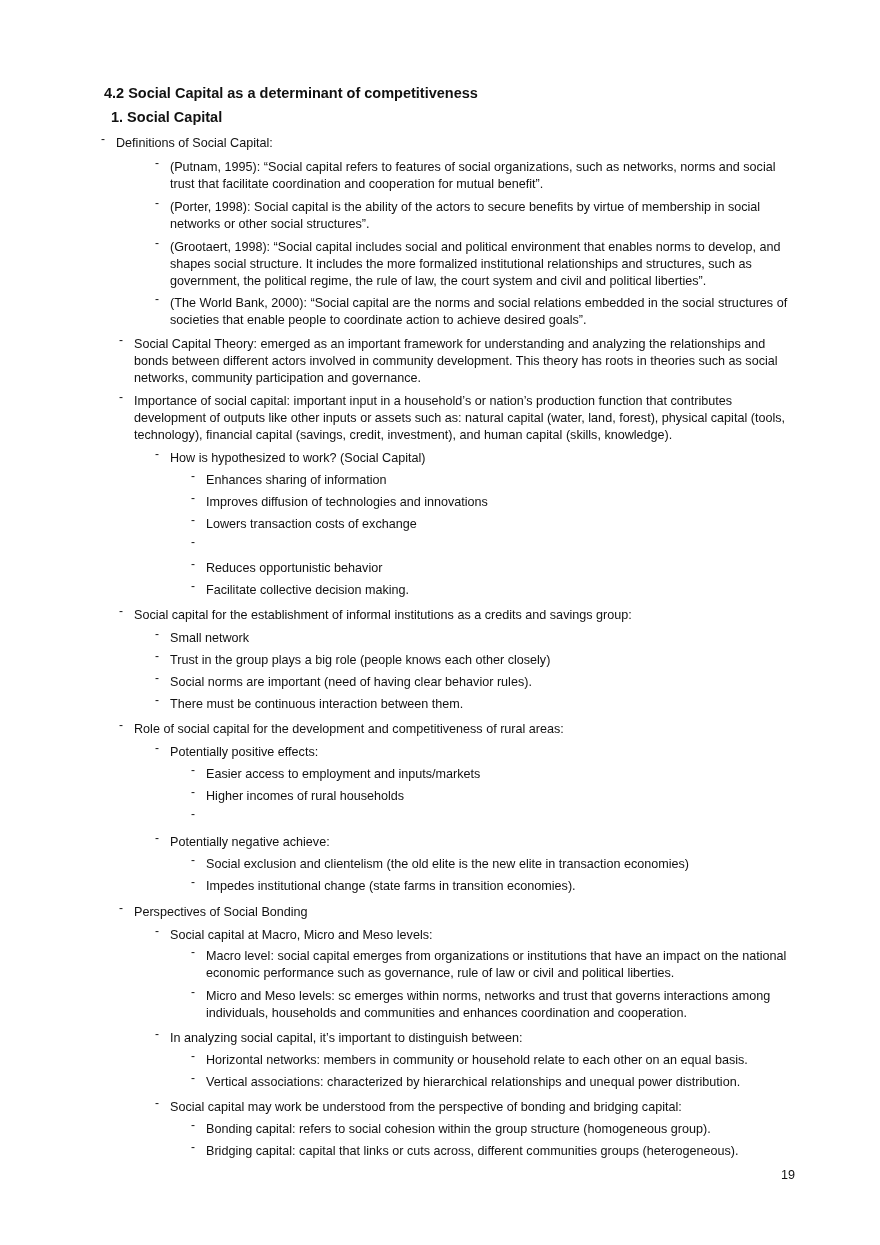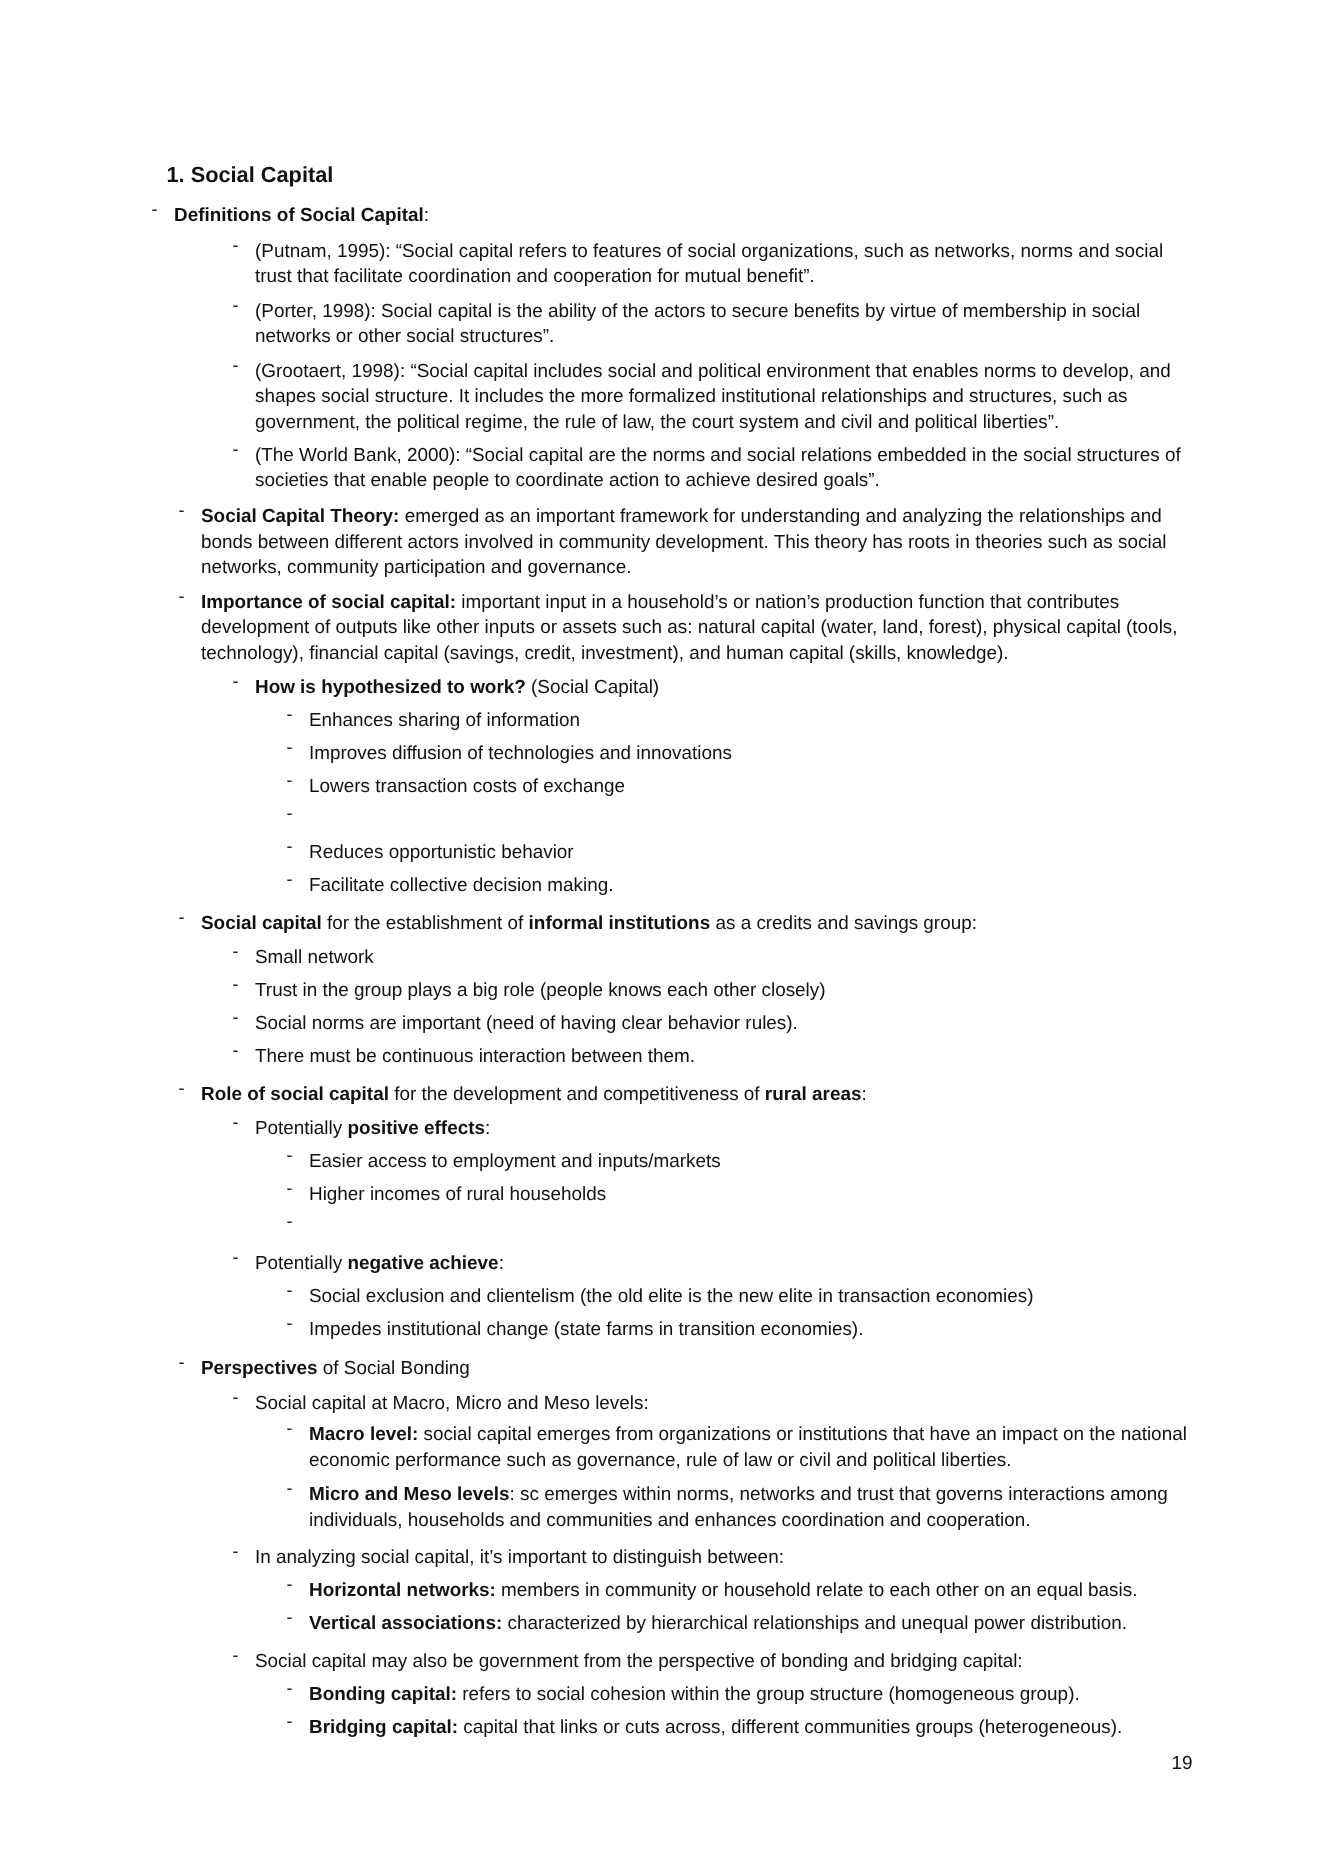--- a/index.html
+++ b/index.html
@@ -3,36 +3,37 @@
 <meta charset="utf-8">
 <style>
   html, body { margin: 0; padding: 0; background: #ffffff; }
   body { width: 880px; height: 1245px; position: relative; overflow: hidden;
          font-family: "Liberation Sans", sans-serif; color: #111; }
   .page { position: absolute; left: 0; top: 0; width: 880px; height: 1245px; }
   .h1 { position: absolute; left: 104px; top: 85px; font-size: 14.5px; font-weight: bold; }
   .h2 { position: absolute; left: 111px; top: 109px; font-size: 14.5px; font-weight: bold; }
   .item { position: absolute; font-size: 12.6px; line-height: 17px; }
   .item .dash { position: absolute; top: -4px; font-size: 12px; }
-  .item b { font-weight: bold; }
+  .item b { font-weight: normal; }
   .l0 { left: 116px; width: 680px; }
   .l0 .dash { left: -15px; }
   .l2 { left: 134px; width: 663px; }
   .l2 .dash { left: -15px; }
   .l3 { left: 170px; width: 627px; }
   .l3 .dash { left: -15px; }
   .l4 { left: 206px; width: 591px; }
   .l4 .dash { left: -15px; }
   .pagenum { position: absolute; left: 781px; top: 1168px; font-size: 12.6px; }
 </style>
 </head>
 <body>
 
 <div class="page">
 
+  <div class="h1">4.2 Social Capital as a determinant of competitiveness</div>
   <div class="h2">1.  Social Capital</div>
 
   <div class="item l0" style="top:135px;">
     <span class="dash">-</span>
     <b>Definitions of Social Capital</b><span>:</span>
   </div>
   <div class="item l3" style="top:159px;">
     <span class="dash">-</span>
     <span>(Putnam, 1995): “Social capital refers to features of social organizations, such as networks, norms and social trust that facilitate coordination and cooperation for mutual benefit”.</span>
   </div>
@@ -162,21 +163,21 @@
   <div class="item l4" style="top:1052px;">
     <span class="dash">-</span>
     <b>Horizontal networks:</b><span> members in community or household relate to each other on an equal basis.</span>
   </div>
   <div class="item l4" style="top:1074px;">
     <span class="dash">-</span>
     <b>Vertical associations:</b><span> characterized by hierarchical relationships and unequal power distribution.</span>
   </div>
   <div class="item l3" style="top:1099px;">
     <span class="dash">-</span>
-    <span>Social capital may also be government from the perspective of bonding and bridging capital:</span>
+    <span>Social capital may work be understood from the perspective of bonding and bridging capital:</span>
   </div>
   <div class="item l4" style="top:1121px;">
     <span class="dash">-</span>
     <b>Bonding capital:</b><span> refers to social cohesion within the group structure (homogeneous group).</span>
   </div>
   <div class="item l4" style="top:1143px;">
     <span class="dash">-</span>
     <b>Bridging capital:</b><span> capital that links or cuts across, different communities groups (heterogeneous).</span>
   </div>
 

